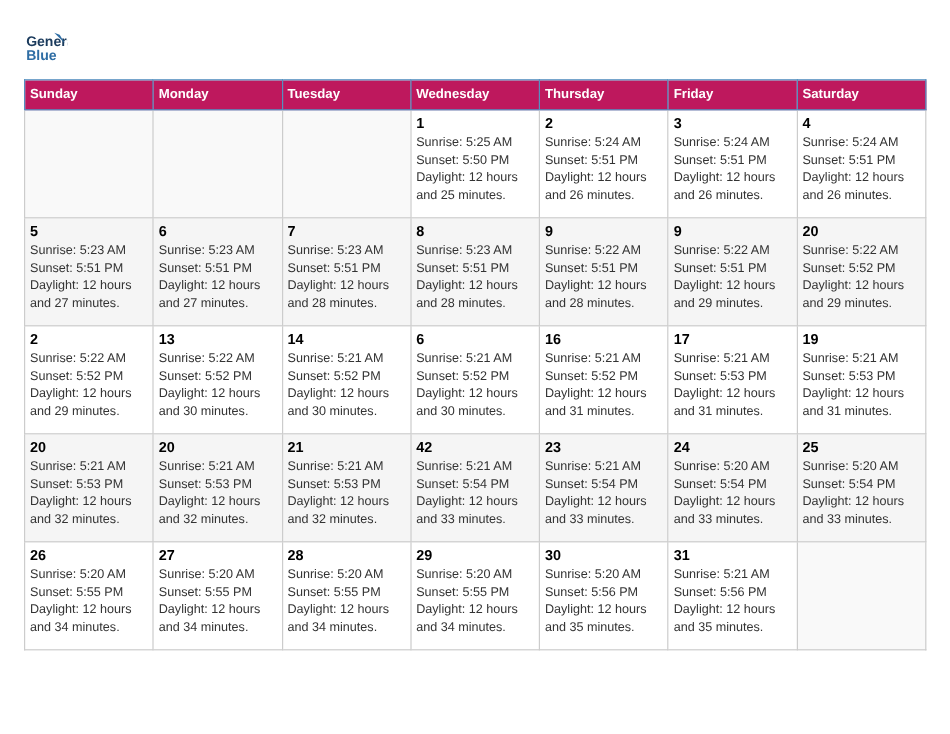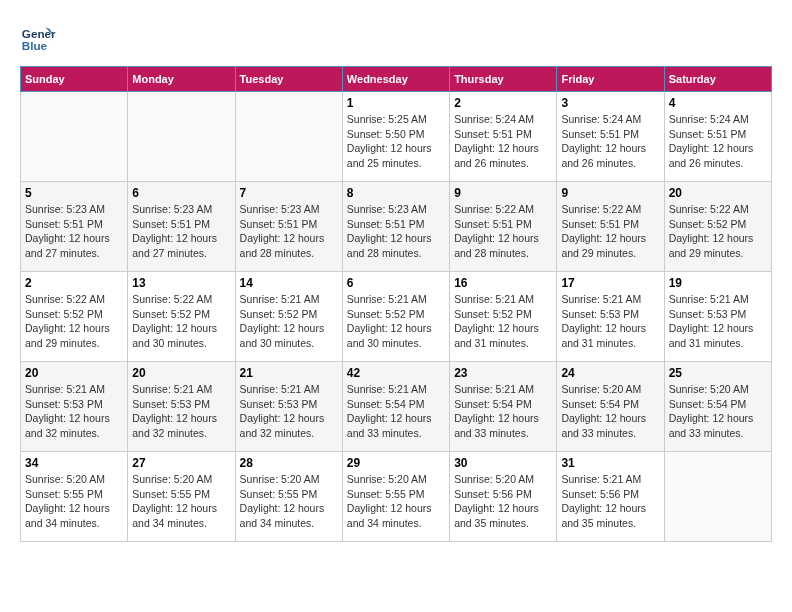--- a/index.html
+++ b/index.html
@@ -298,21 +298,21 @@
         <td>
           <div class="day-number">25</div>
           <div class="day-info" style="white-space: pre-line;">Sunrise: 5:20 AM
 Sunset: 5:54 PM
 Daylight: 12 hours
 and 33 minutes.</div>
         </td>
       </tr>
       <tr>
         <td>
-          <div class="day-number">34</div>
+          <div class="day-number">26</div>
           <div class="day-info" style="white-space: pre-line;">Sunrise: 5:20 AM
 Sunset: 5:55 PM
 Daylight: 12 hours
 and 34 minutes.</div>
         </td>
         <td>
           <div class="day-number">27</div>
           <div class="day-info" style="white-space: pre-line;">Sunrise: 5:20 AM
 Sunset: 5:55 PM
 Daylight: 12 hours

